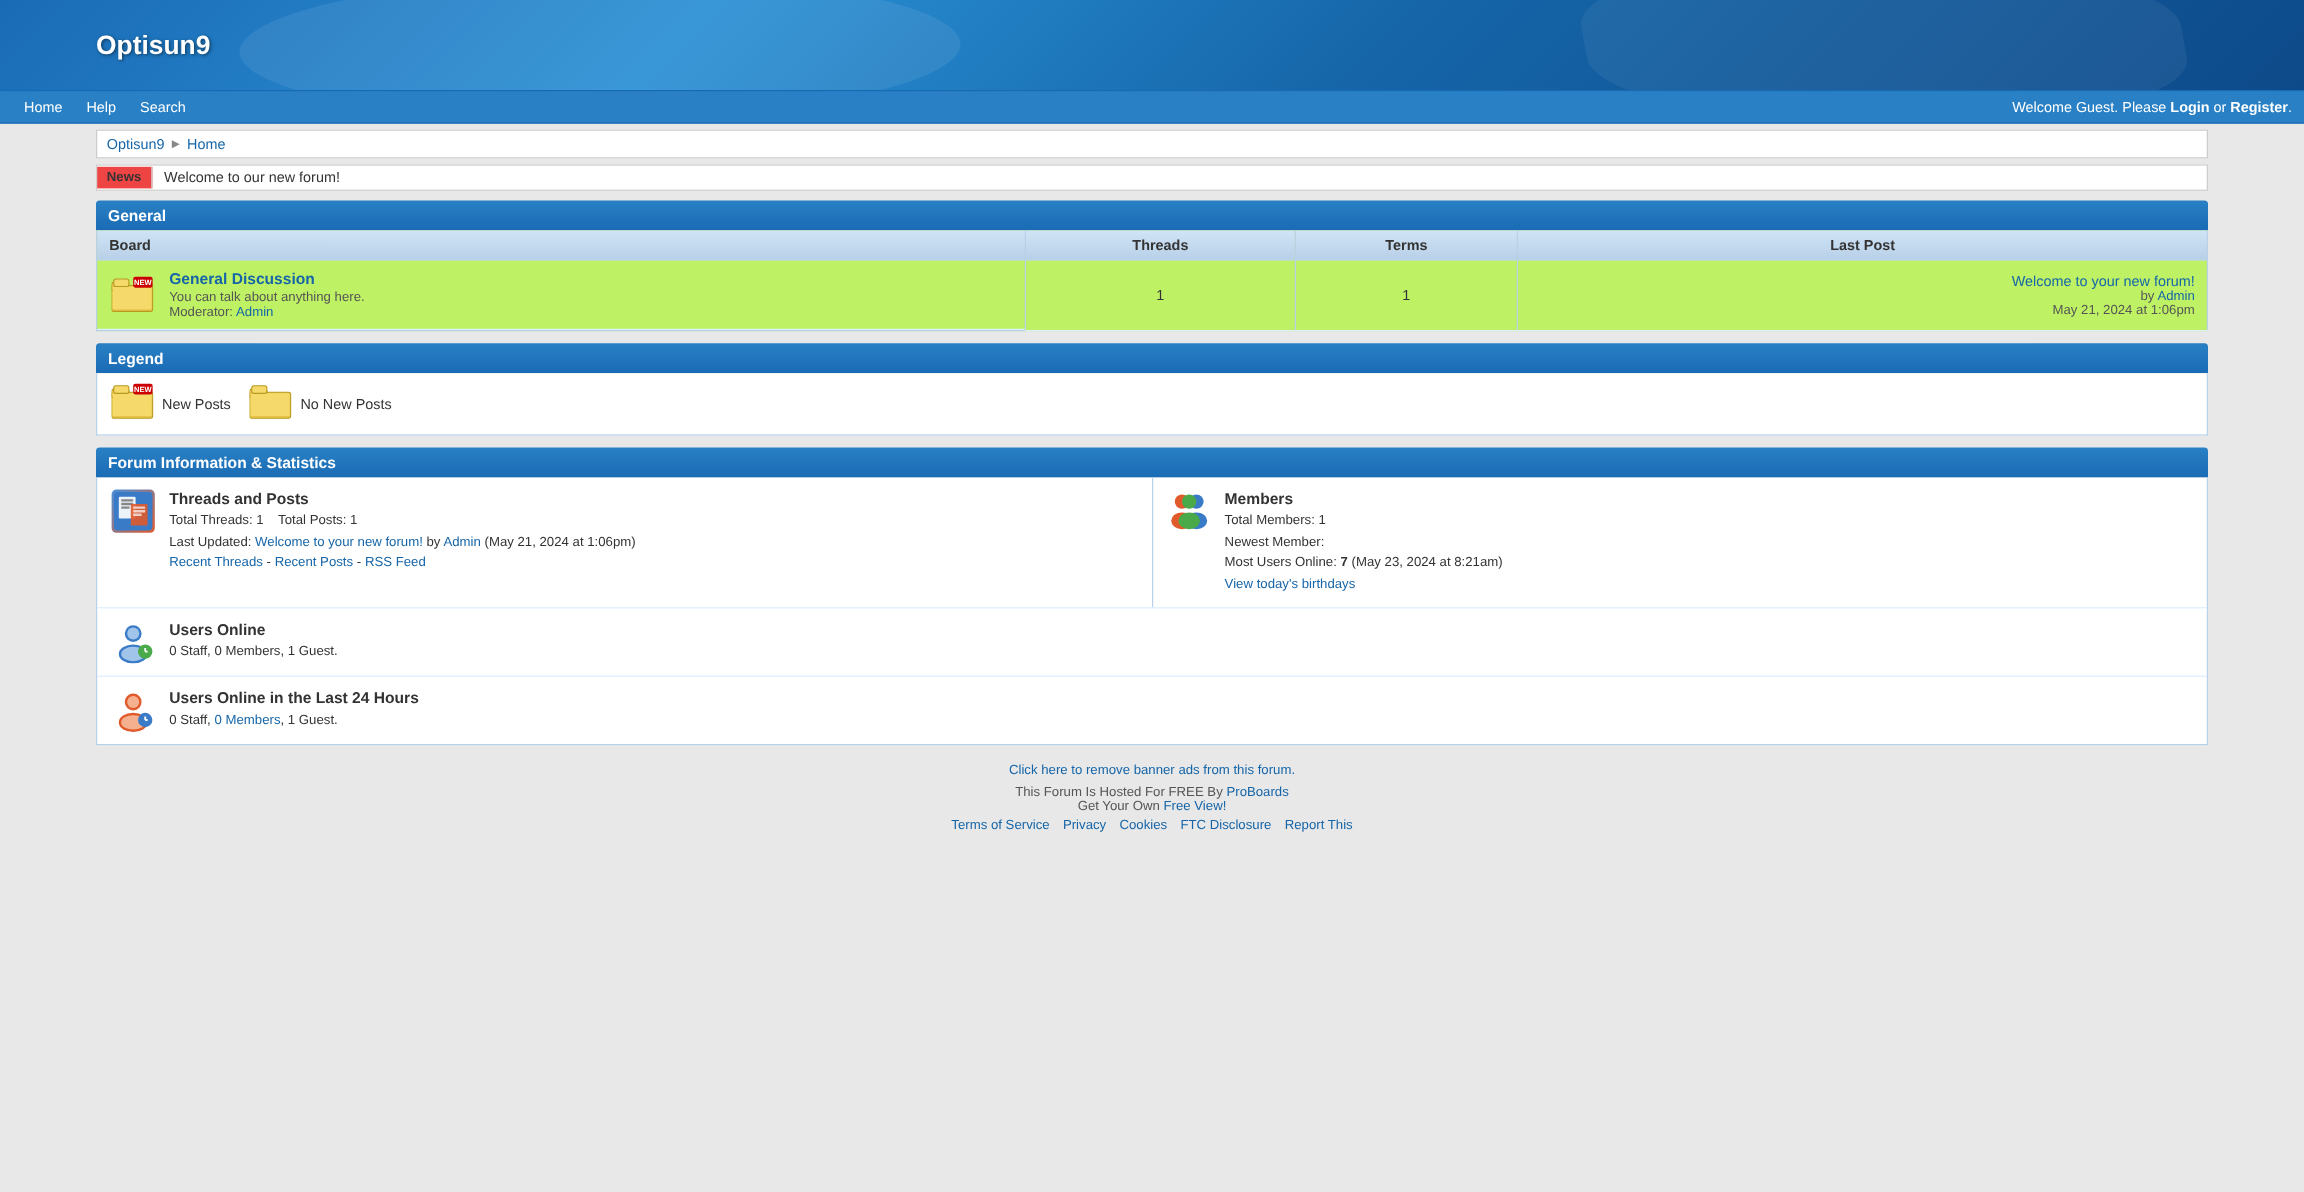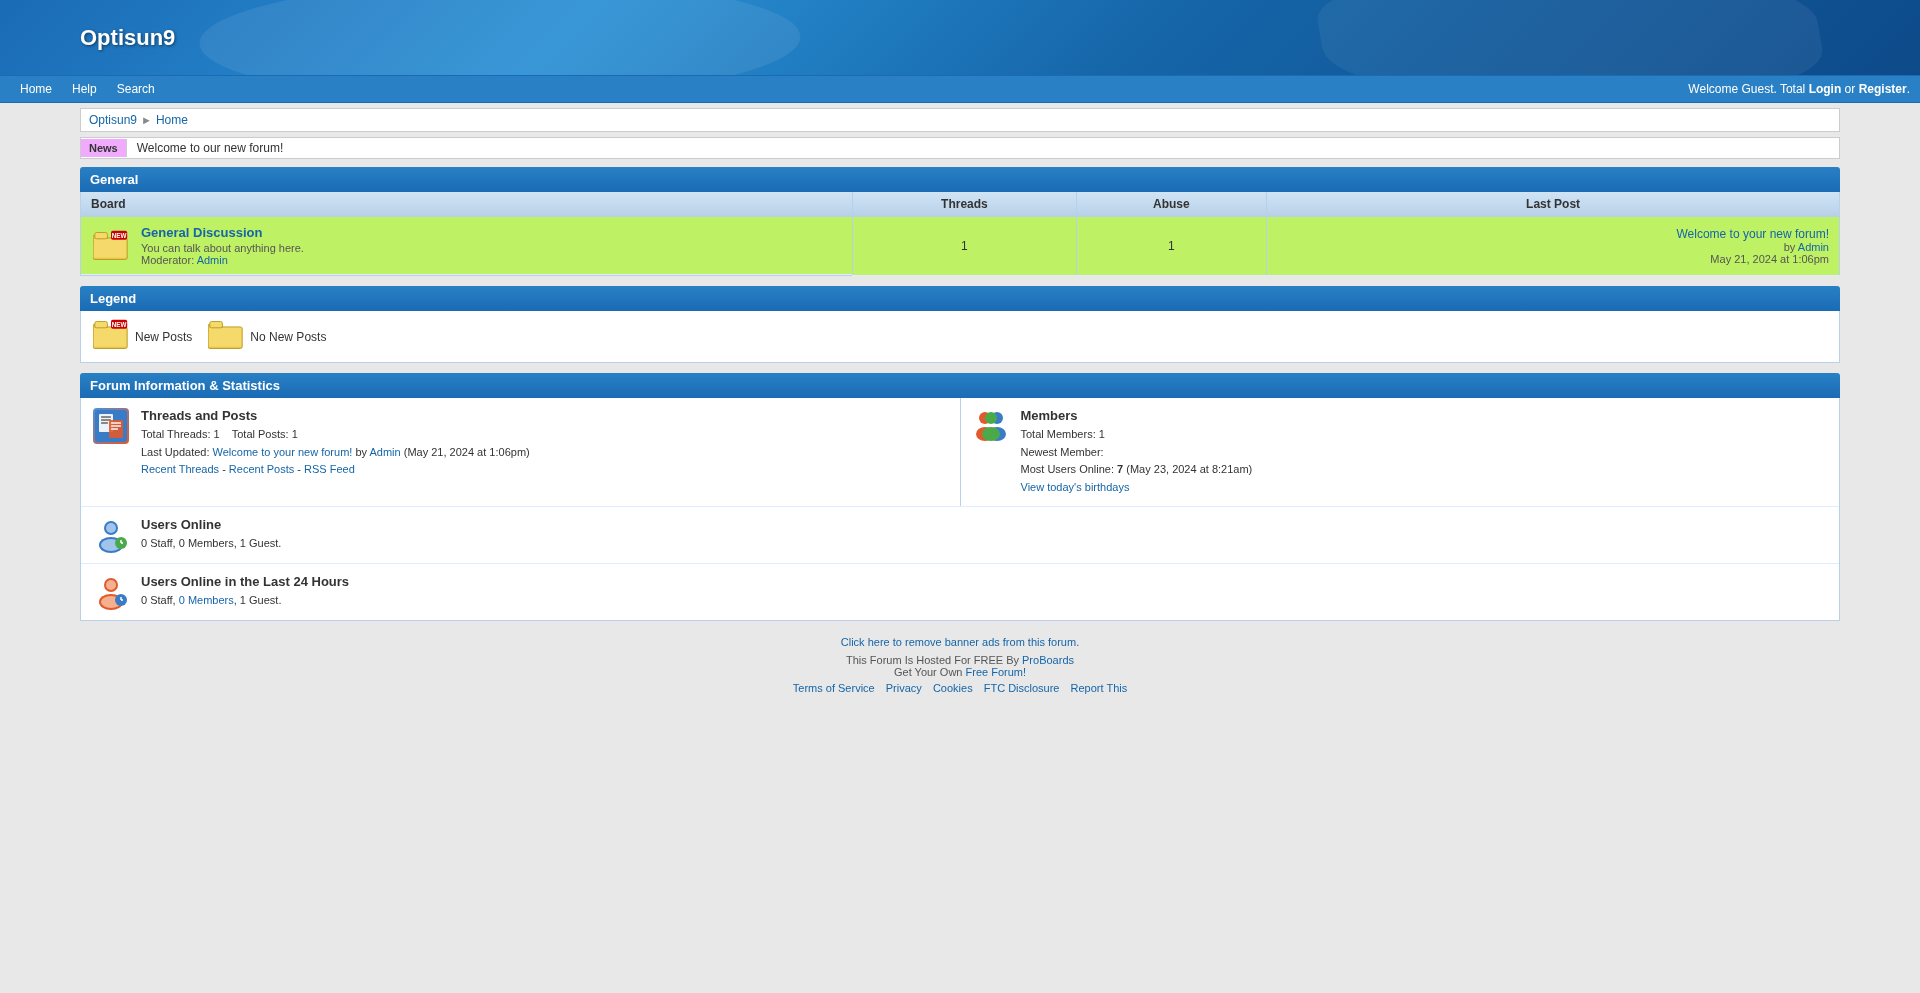--- a/index.html
+++ b/index.html
@@ -84,21 +84,21 @@
     
     #newsbar {
       background: #fff;
       border: 1px solid #ccc;
       margin: 3px 80px;
       display: flex;
       align-items: center;
       font-size: 12px;
     }
     #news-label {
-      background: #f0abfc;
+      background: #ef4444;
       padding: 3px 8px;
       border-right: 1px solid #ccc;
       font-weight: bold;
       font-size: 11px;
     }
     #news-content { padding: 3px 10px; }
 
     
     #main { margin: 8px 80px; }
 
@@ -245,21 +245,21 @@
   <div id="site-title">Optisun9</div>
 </div>
 
 <div id="navbar">
   <div id="nav-links">
     <a class="nav-link" href="#">Home</a>
     <a class="nav-link" href="#">Help</a>
     <a class="nav-link" href="#">Search</a>
   </div>
   <div id="nav-right">
-    <span>Welcome Guest. Total </span><a href="#">Login</a><span> or </span><a href="#">Register</a><span>.</span>
+    <span>Welcome Guest. Please </span><a href="#">Login</a><span> or </span><a href="#">Register</a><span>.</span>
   </div>
 </div>
 
 <div id="breadcrumb">
   <a href="#" class="breadcrumb-link">Optisun9</a>
   <span class="breadcrumb-arrow">►</span>
   <a href="#" class="breadcrumb-link">Home</a>
 </div>
 
 <div id="newsbar">
@@ -269,21 +269,21 @@
 
 <div id="main">
 
   <div class="section-wrapper">
     <div class="section-header">General</div>
     <table class="forum-table">
       <thead>
         <tr>
           <th class="board-th">Board</th>
           <th>Threads</th>
-          <th>Abuse</th>
+          <th>Terms</th>
           <th>Last Post</th>
         </tr>
       </thead>
       <tbody>
         <tr>
           <td style="display:flex;align-items:center;gap:10px;border-left:none;">
             <div class="board-icon folder-new">
 
               <svg viewBox="0 0 40 34" xmlns="http://www.w3.org/2000/svg" width="40" height="34">
                 <rect x="0" y="8" width="38" height="24" rx="2" fill="#e8c44a" stroke="#b89a20" stroke-width="1"></rect>
@@ -468,21 +468,21 @@
   </div>
 
 </div>
 
 <div id="footer">
   <a href="#" class="remove-banner">Click here to remove banner ads from this forum.</a>
   <div>
     <span>This Forum Is Hosted For FREE By </span><a href="#">ProBoards</a>
   </div>
   <div>
-    <span>Get Your Own </span><a href="#">Free Forum!</a>
+    <span>Get Your Own </span><a href="#">Free View!</a>
   </div>
   <div class="footer-links">
     <a href="#">Terms of Service</a>
     <a href="#">Privacy</a>
     <a href="#">Cookies</a>
     <a href="#">FTC Disclosure</a>
     <a href="#">Report This</a>
   </div>
 </div>
 

